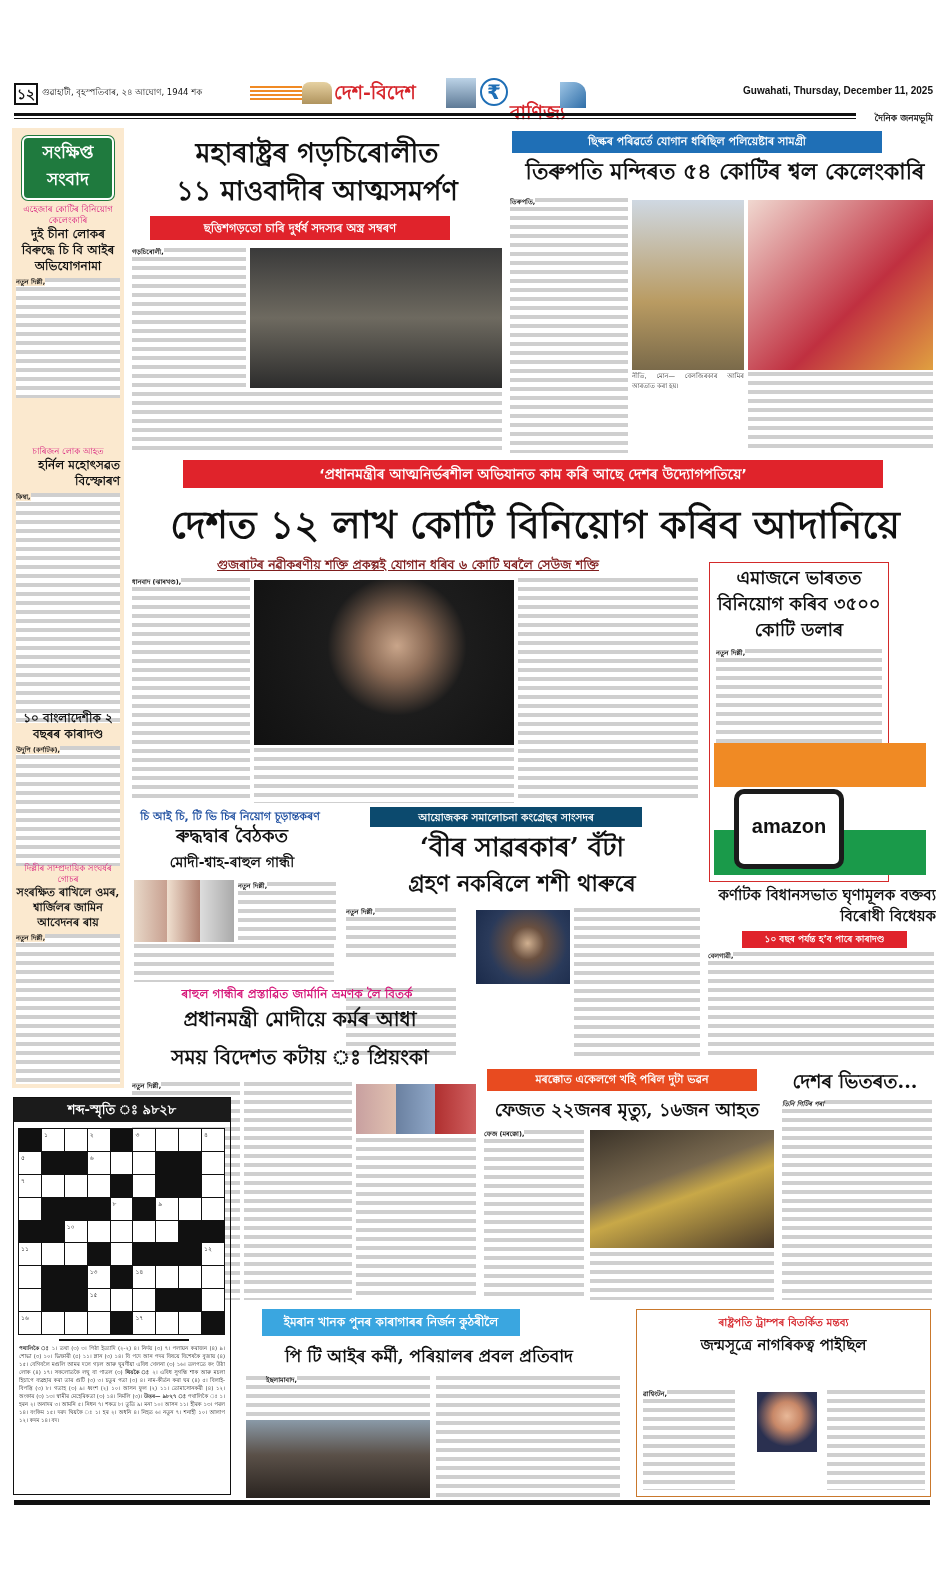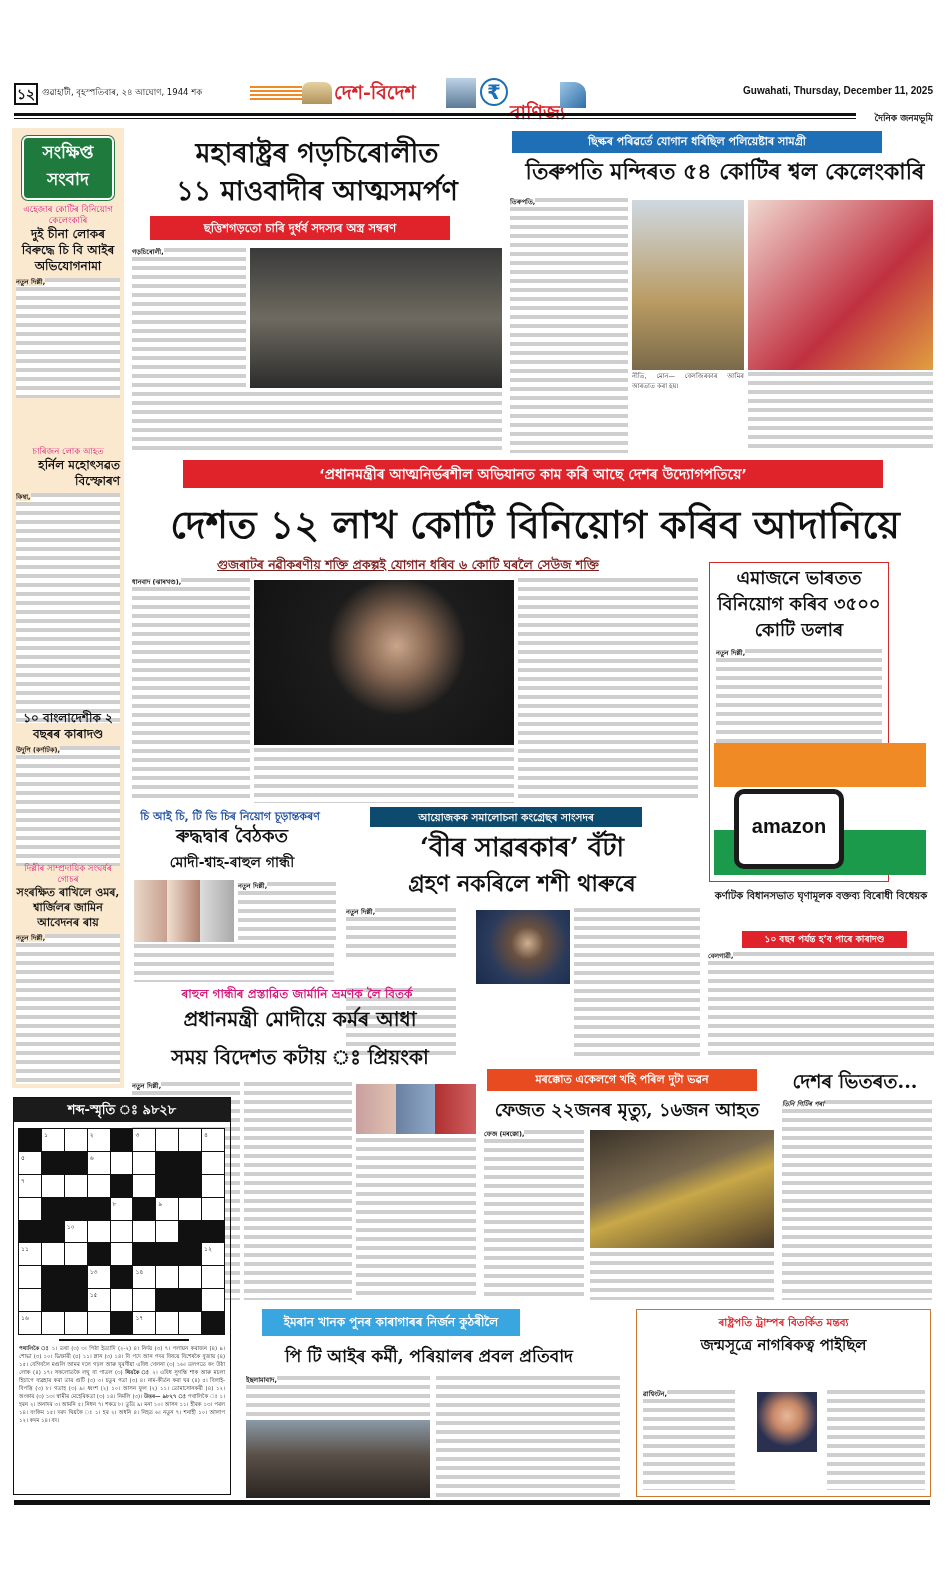--- a/index.html
+++ b/index.html
@@ -105,21 +105,21 @@
 <div class="abs txt filler" style="left:134px;top:944px;width:200px;height:38px;"></div>
 
 <div class="abs kick" style="left:370px;top:807px;width:272px;height:20px;line-height:20px;background:#0c4a6e;font-size:10.5px;">আয়োজকক সমালোচনা কংগ্ৰেছৰ সাংসদৰ</div>
 <div class="abs hl" style="left:342px;top:827px;width:360px;font-size:26px;line-height:40px;">‘বীৰ সাৱৰকাৰ’ বঁটা</div>
 <div class="abs hl" style="left:342px;top:865px;width:360px;font-size:22px;line-height:36px;">গ্ৰহণ নকৰিলে শশী থাৰুৰে</div>
 <div class="abs txt filler" style="left:346px;top:908px;width:110px;height:50px;"><b style="background:#fff;color:#111;">নতুন দিল্লী,</b></div>
 <div class="abs photo" style="left:476px;top:910px;width:94px;height:74px;background:radial-gradient(circle at 55% 45%,#d0b090 0,#6a5040 25%,#2a3a5a 60%,#1a2a4a);"></div>
 <div class="abs txt filler" style="left:346px;top:988px;width:110px;height:70px;"></div>
 <div class="abs txt filler" style="left:574px;top:908px;width:126px;height:150px;"></div>
 
-<div class="abs hl" style="left:706px;top:885px;width:230px;white-space:normal;font-size:10px;line-height:21px;">কৰ্ণাটক বিধানসভাত ঘৃণামূলক বক্তব্য বিৰোধী বিধেয়ক</div>
+<div class="abs hl" style="left:706px;top:885px;width:230px;white-space:normal;font-size:15px;line-height:21px;text-align:right;">কৰ্ণাটক বিধানসভাত ঘৃণামূলক বক্তব্য বিৰোধী বিধেয়ক</div>
 <div class="abs kick" style="left:742px;top:931px;width:165px;height:17px;line-height:17px;background:#e0232b;font-size:9px;">১০ বছৰ পৰ্যন্ত হ’ব পাৰে কাৰাদণ্ড</div>
 <div class="abs txt filler" style="left:708px;top:952px;width:226px;height:105px;"><b style="background:#fff;color:#111;">বেলগাৱী,</b></div>
 
 <div class="abs" style="left:132px;top:985px;width:330px;font-size:12px;font-weight:bold;color:#d6187a;white-space:nowrap;text-align:center;">ৰাহুল গান্ধীৰ প্ৰস্তাৱিত জাৰ্মানি ভ্ৰমণক লৈ বিতৰ্ক</div>
 <div class="abs hl" style="left:130px;top:1000px;width:340px;font-size:20px;line-height:38px;">প্ৰধানমন্ত্ৰী মোদীয়ে কৰ্মৰ আধা</div>
 <div class="abs hl" style="left:130px;top:1038px;width:340px;font-size:20px;line-height:38px;">সময় বিদেশত কটায় ঃ প্ৰিয়ংকা</div>
 <div class="abs txt filler" style="left:132px;top:1082px;width:108px;height:218px;"><b style="background:#fff;color:#111;">নতুন দিল্লী,</b></div>
 <div class="abs txt filler" style="left:244px;top:1082px;width:108px;height:218px;"></div>
 <div class="abs photo" style="left:356px;top:1084px;width:120px;height:50px;background:linear-gradient(90deg,#c8a0a0,#e0c0b0 33%,#6a80a0 33%,#90a8c8 66%,#b03030 66%,#d06060);"></div>
 <div class="abs txt filler" style="left:356px;top:1138px;width:120px;height:162px;"></div>
@@ -224,21 +224,21 @@
     <span>১। তথা (৩) ৩। পিঠা ইত্যাদি (২-২) ৪। নিৰ্দয় (৩) ৭। পলায়ন কৰাজন (৪) ৯। শোভা (৩) ১০। ভিক্ষাৰী (৫) ১১। ম্লান (৩) ১৪। যি পদে আন পদৰ বিষয়ে বিশেষকৈ বুজায় (৪) ১৫। বেগিবলৈ মগুলি আমৰ দলে গঢ়ল আৰু ঘূৰণীয়া এবিধ খেলনা (৩) ১৬। তলপতে কং উঠা লোক (৪) ১৭। সকলোতকৈ লঘু বা পাতল (৩)</span>
     <b>থিয়কৈ ঃ</b>
     <span>২। এবিধ সুগন্ধি শাক আৰু মচলা হিচাপে ব্যৱহাৰ কৰা তাৰ গুটি (৩) ৩। চতুৰ পতা (৩) ৪। নাম-কীৰ্তন কৰা ঘৰ (৪) ৫। বিলাই-বিপত্তি (৩) ৮। গতাহ (৩) ৯। ধ্বংশ (২) ১০। আসন ফুল (২) ১১। তোমাসোনকৰী (৪) ১২। অংকাৰ (৩) ১৩। স্বামীৰ মেহেৰিকতা (৩) ১৪। নিৰ্মলি (৩)।</span>
     <b>উত্তৰ— ৯৮২৭ ঃ</b>
     <span>পথালিকৈ ঃ ১। হৰন ২। অনাদৰ ৩। আমনি ৫। নিধন ৭। শকত ৮। তুতি ৯। মনা ১০। আসন ১১। হীৰক ১৩। পৰল ১৪। বংকিম ১৫। দৰদ থিয়কৈ ঃ ১। হৰ ২। অধনি ৪। নিহত ৬। নতুন ৭। শনাহী ১০। আলাপ ১২। কদম ১৪। বদ।</span>
   </div>
 </div>
 
 <div class="abs kick" style="left:262px;top:1309px;width:258px;height:27px;line-height:27px;background:#3aa6e0;font-size:12px;">ইমৰান খানক পুনৰ কাৰাগাৰৰ  নিৰ্জন কুঠৰীলৈ</div>
 <div class="abs hl" style="left:240px;top:1337px;width:378px;font-size:17px;line-height:38px;">পি টি আইৰ কৰ্মী, পৰিয়ালৰ প্ৰবল প্ৰতিবাদ</div>
-<div class="abs txt filler" style="left:246px;top:1376px;width:184px;height:40px;"><b style="background:#fff;color:#111;">ইছলামাবাদ,</b></div>
+<div class="abs txt filler" style="left:246px;top:1376px;width:184px;height:40px;"><b style="background:#fff;color:#111;margin-left:20px;">ইছলামাবাদ,</b></div>
 <div class="abs photo" style="left:246px;top:1420px;width:184px;height:78px;background:linear-gradient(180deg,#8a9aa8 0,#5a5048 45%,#2a2420 100%);"></div>
 <div class="abs txt filler" style="left:436px;top:1376px;width:184px;height:122px;"></div>
 
 <div class="abs" style="left:636px;top:1309px;width:295px;height:188px;border:1.5px solid #c9782c;">
   <div style="text-align:center;color:#d6252b;font-weight:bold;font-size:10.5px;line-height:20px;margin-top:2px;">ৰাষ্ট্ৰপতি ট্ৰাম্পৰ বিতৰ্কিত মন্তব্য</div>
   <div class="hl" style="font-size:15px;line-height:26px;">জন্মসূত্ৰে নাগৰিকত্ব পাইছিল</div>
   <div class="abs txt filler" style="left:6px;top:80px;width:92px;height:100px;"><b style="background:#fff;color:#111;">ৱাশ্বিংটন,</b></div>
   <div class="abs photo" style="left:120px;top:82px;width:60px;height:60px;background:radial-gradient(circle at 50% 40%,#e8b898 0,#c88868 30%,#2a3050 65%);"></div>
   <div class="abs txt filler" style="left:190px;top:80px;width:98px;height:100px;"></div>
 </div>

